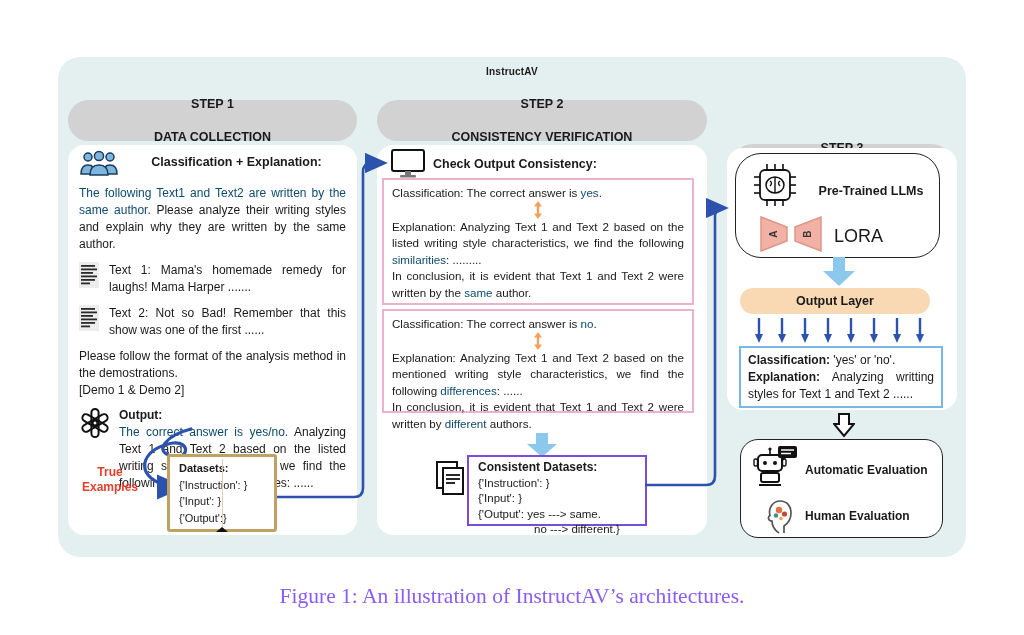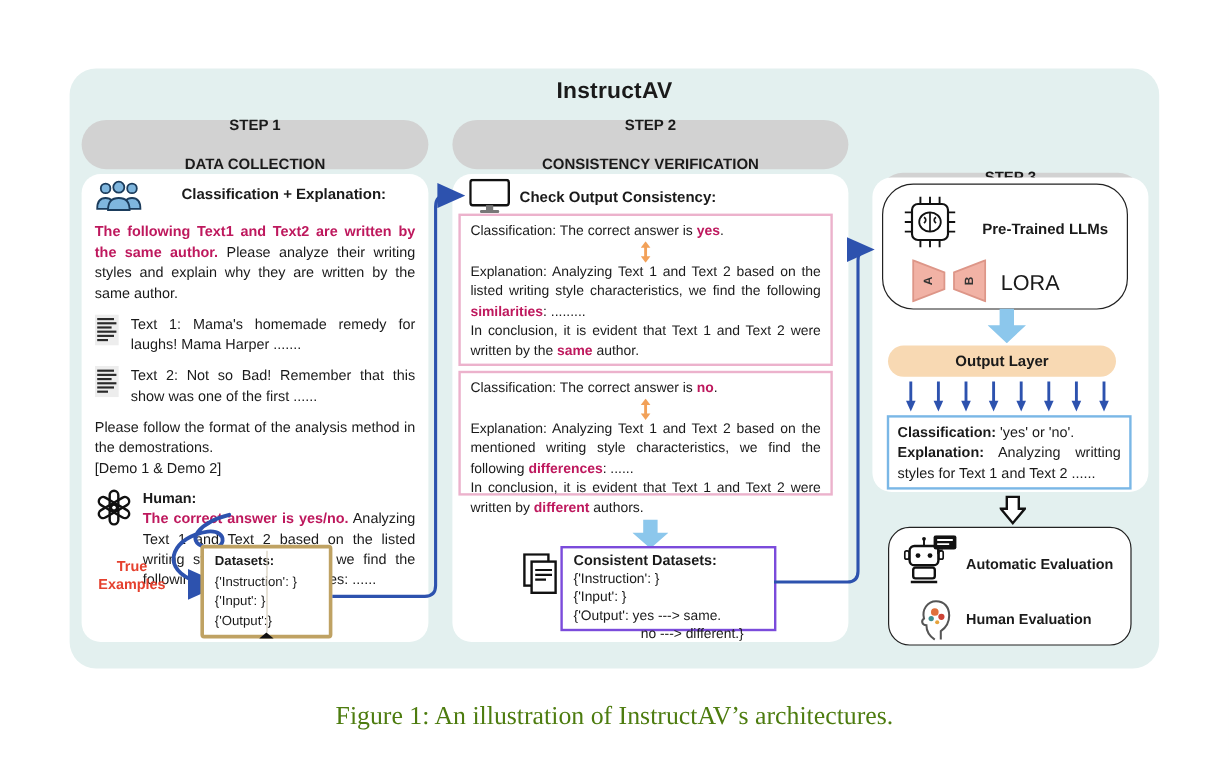--- a/index.html
+++ b/index.html
@@ -1,28 +1,28 @@
 <!DOCTYPE html>
 <html><head>
 <meta charset="utf-8">
 <style>
   * { margin:0; padding:0; box-sizing:border-box; }
   body { background:#ffffff; font-family:"Liberation Sans","DejaVu Sans",sans-serif; color:#1a1a1a; }
   .page { position:relative; width:1024px; height:635px; background:#fff; overflow:hidden; }
   .figure { position:absolute; left:58px; top:57px; width:908px; height:500px;
             background:#e3f0ef; border-radius:22px; }
   .fig-title { position:absolute; top:9px; left:0; width:100%; text-align:center;
-               font-size:19px; font-weight:bold; letter-spacing:.2px; }
+               font-size:10px; font-weight:bold; letter-spacing:.2px; }
   .abs { position:absolute; }
   .pill { position:absolute; height:41px; background:#d2d2d2; border-radius:21px;
           display:flex; flex-direction:column; align-items:center; justify-content:center;
           font-weight:bold; font-size:12.5px; line-height:1.32; text-align:center;gap:16px; }
   .panel { position:absolute; background:#ffffff; border-radius:16px; }
   .b { font-weight:bold; }
-  .red { color:#be185d; font-weight:bold; }
+  .red { color:#0c4a6e; font-weight:normal; }
   .j { text-align:justify; }
   
   .p1 { left:10px; top:88px; width:289px; height:390px; padding:4px 11px; font-size:12px; line-height:17px; }
   .head-row { display:flex; align-items:center; gap:8px; }
   .sec-title { flex:1; text-align:center; font-weight:bold; font-size:12.5px; }
   .para1 { margin-top:9px; }
   .textrow { display:flex; gap:10px; margin-top:9px; }
   .textrow .ticon { flex-shrink:0; }
   .textrow p { flex:1; }
   .follow { margin-top:9px; }
@@ -61,21 +61,21 @@
   .lora-label { position:absolute; left:98px; top:72px; font-weight:normal; font-size:18px; }
   .outpill { position:absolute; left:13px; top:140px; width:190px; height:26px; background:#f8d9b3;
              border-radius:13px; text-align:center; line-height:26px; font-weight:bold; font-size:12.5px; }
   .resultbox { position:absolute; left:12px; top:198px; width:204px; height:62px; background:#fff;
                border:2.5px solid #7ab7e6; padding:4px 7px; font-size:12px; line-height:17px; }
   .evalbox { position:absolute; left:682px; top:382px; width:203px; height:99px; background:#fff;
              border:1.6px solid #222; border-radius:18px; }
   .eval-label { position:absolute; font-weight:bold; font-size:12px; }
   .connectors { position:absolute; left:0; top:0; pointer-events:none; }
   .caption { position:absolute; top:584px; left:0; width:100%; text-align:center;
-             font-family:"Liberation Serif","DejaVu Serif",serif; font-size:21.5px; color:#4d7c0f; }
+             font-family:"Liberation Serif","DejaVu Serif",serif; font-size:21.5px; color:#8b5cf6; }
 </style>
 </head>
 <body>
 
 <div class="page">
   <div class="figure">
     <div class="fig-title">InstructAV</div>
 
     <div class="pill" style="left:10px; top:43px; width:289px;">
       <div>STEP 1</div>
@@ -134,21 +134,21 @@
           <g transform="translate(16,16)" fill="none" stroke="#111" stroke-width="2">
             <use href="#petal"></use>
               <use href="#petal" transform="rotate(60)"></use>
               <use href="#petal" transform="rotate(120)"></use>
             <use href="#petal" transform="rotate(180)"></use>
               <use href="#petal" transform="rotate(240)"></use>
               <use href="#petal" transform="rotate(300)"></use>
           </g>
         </svg>
         <div class="obody">
-          <div class="b">Human:</div>
+          <div class="b">Output:</div>
           <p class="j"><span class="red">The correct answer is yes/no.</span><span> Analyzing Text 1 and Text 2 based on the listed writing style characteristics, we find the following similarities/differences: ......</span></p>
         </div>
       </div>
       <div class="bottom-block">
         <div class="true-ex">
           <div>True</div>
           <div>Examples</div>
         </div>
         <svg class="curly" width="92" height="78" viewBox="0 0 92 78">
           <defs>

